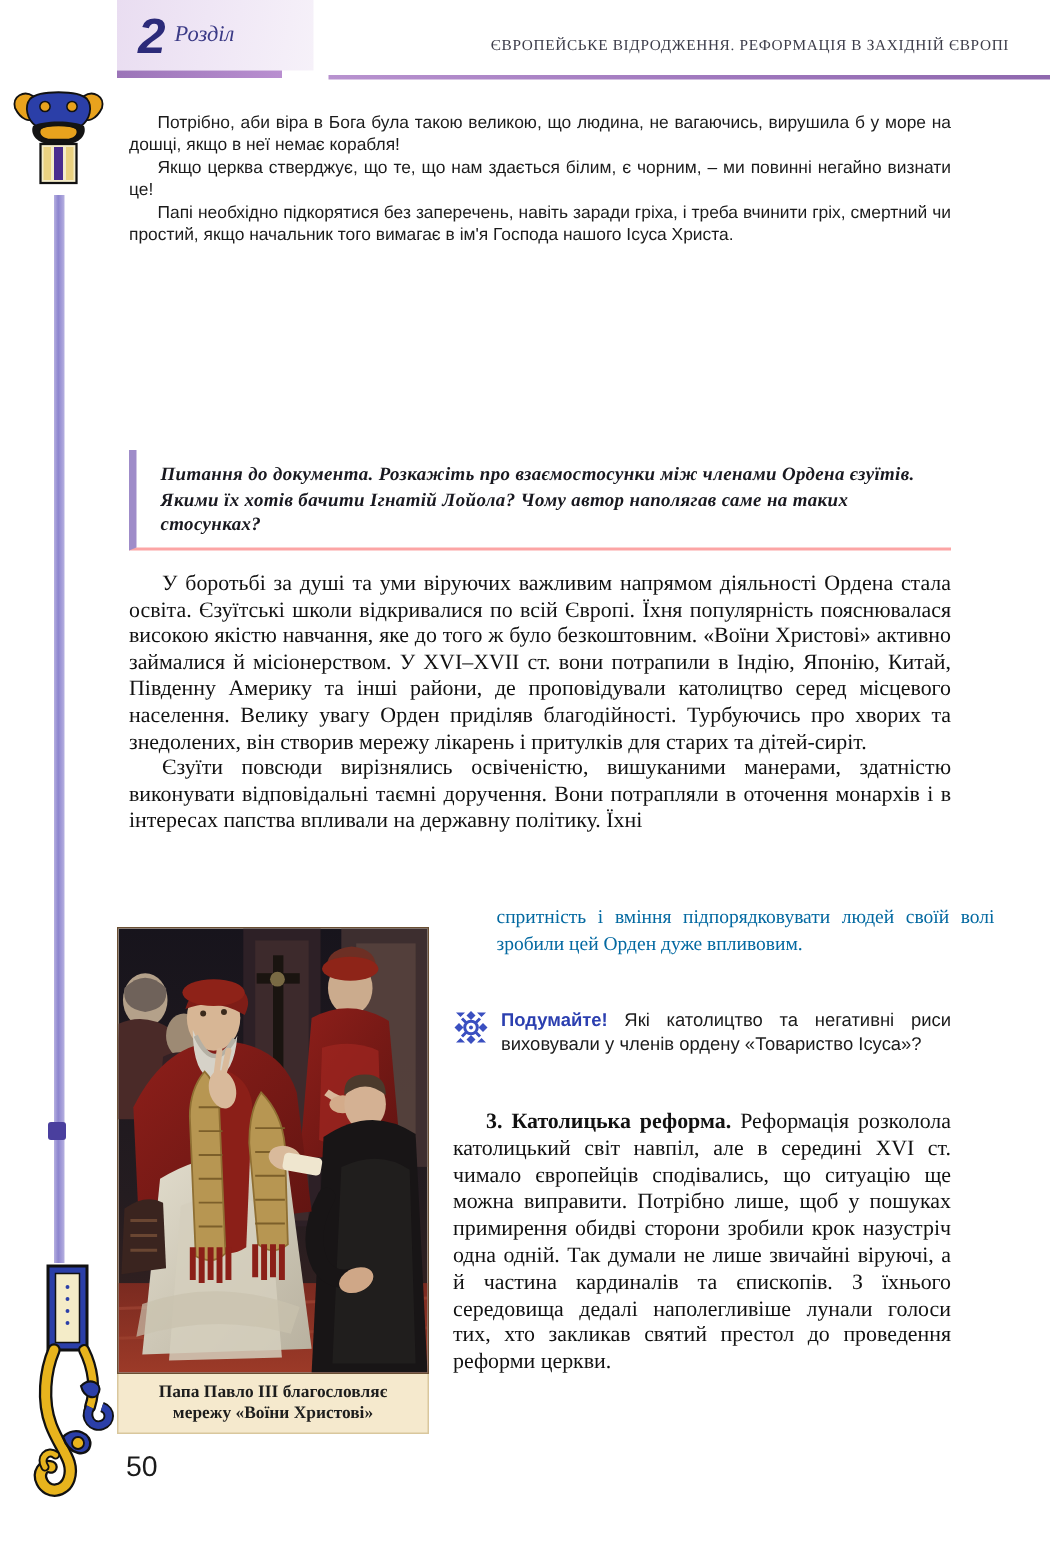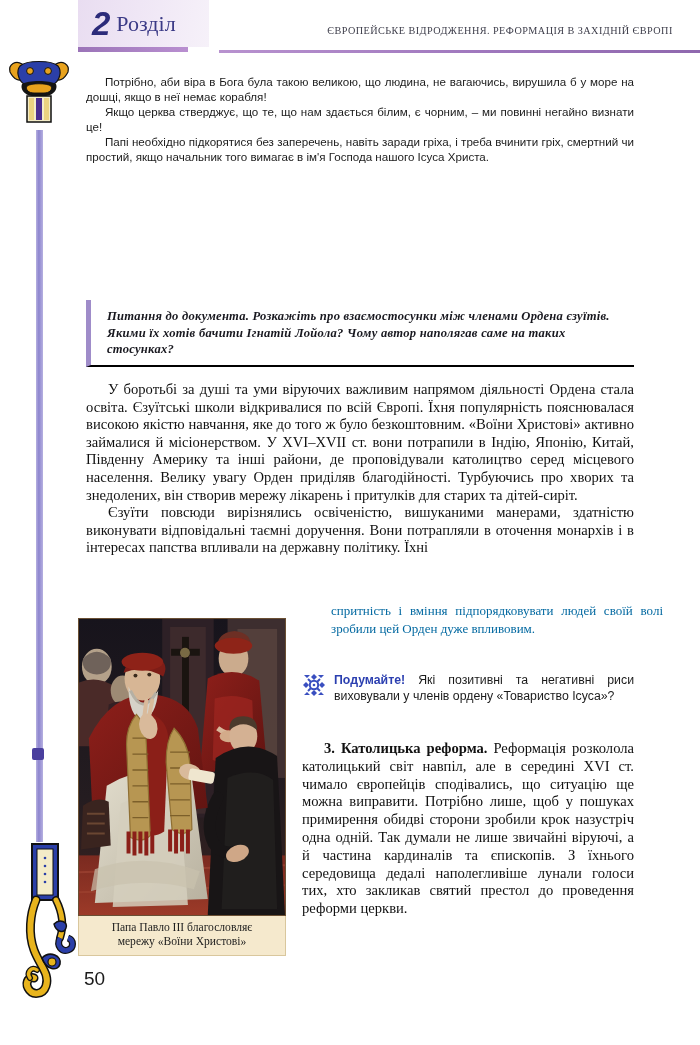--- a/index.html
+++ b/index.html
@@ -32,21 +32,22 @@
     font-family: "Liberation Sans", sans-serif;
     font-weight: bold;
     font-style: italic;
     font-size: 33px;
     color: #2c2b7a;
     line-height: 1;
     letter-spacing: -1px;
   }
   .chapter-word {
     font-family: "Liberation Serif", serif;
-    font-size: 22px;
+    font-style: italic;
+    font-size: 15px;
     color: #3b3a86;
     margin-left: 7px;
     line-height: 1;
   }
   .badge-underline {
     position: absolute;
     left: 78px; top: 47px;
     width: 110px; height: 5px;
     background: linear-gradient(90deg, #9b74b8 0%, #b98fd0 100%);
   }
@@ -105,21 +106,21 @@
     text-align: justify;
   }
   .doc-excerpt p { margin: 0; text-indent: 19px; }
 
   .question-box {
     position: absolute;
     left: 86px; top: 300px;
     width: 548px;
     padding: 8px 10px 7px 16px;
     border-left: 5px solid #9f8cc9;
-    border-bottom: 2px solid #000000;
+    border-bottom: 2px solid #fca5a5;
   }
   .question-box .qtext {
     font-family: "Liberation Serif", serif;
     font-style: italic;
     font-weight: bold;
     font-size: 12.6px;
     line-height: 16.5px;
     color: #18181f;
     letter-spacing: 0.25px;
   }
@@ -199,20 +200,21 @@
   .figure-caption {
     width: 208px;
     background: #f5e9cd;
     border: 1px solid #d9c79d;
     border-top: none;
     padding: 5px 4px 6px 4px;
     text-align: center;
     font-size: 11.6px;
     line-height: 14px;
     color: #1d1d1d;
+    font-weight: bold;
   }
 
   
   .page-number {
     position: absolute;
     left: 84px; top: 968px;
     font-family: "Liberation Sans", sans-serif;
     font-size: 19px;
     color: #1b1b1b;
   }
@@ -298,21 +300,21 @@
       <path d="M12 1 L15 4 L12 7 L9 4 Z" fill="#3a4fc0"></path>
       <path d="M12 17 L15 20 L12 23 L9 20 Z" fill="#3a4fc0"></path>
       <path d="M1 12 L4 9 L7 12 L4 15 Z" fill="#3a4fc0"></path>
       <path d="M17 12 L20 9 L23 12 L20 15 Z" fill="#3a4fc0"></path>
       <circle cx="12" cy="12" r="4.2" fill="none" stroke="#3a4fc0" stroke-width="2"></circle>
       <circle cx="12" cy="12" r="1.3" fill="#3a4fc0"></circle>
       <path d="M6 6 L9 9 M18 6 L15 9 M6 18 L9 15 M18 18 L15 15" stroke="#3a4fc0" stroke-width="2"></path>
     </svg>
   </span>
   <span class="think-text">
-    <span class="think-lead">Подумайте!</span><span> Які позитивні та негативні риси виховували у членів ордену «Товариство Ісуса»?</span>
+    <span class="think-lead">Подумайте!</span><span> Які католицтво та негативні риси виховували у членів ордену «Товариство Ісуса»?</span>
   </span>
 </div>
 
 <div class="section-block">
   <p><span class="section-title">3. Католицька реформа.</span><span> Реформація розколола католицький світ навпіл, але в середині XVI ст. чимало європейців сподівались, що ситуацію ще можна виправити. Потрібно лише, щоб у пошуках примирення обидві сторони зробили крок назустріч одна одній. Так думали не лише звичайні віруючі, а й частина кардиналів та єпископів. З їхнього середовища дедалі наполегливіше лунали голоси тих, хто закликав святий престол до проведення реформи церкви.</span></p>
 </div>
 
 <div class="figure">
   <svg class="figure-img" viewBox="0 0 208 298" preserveAspectRatio="none" xmlns="http://www.w3.org/2000/svg">
     <defs>

